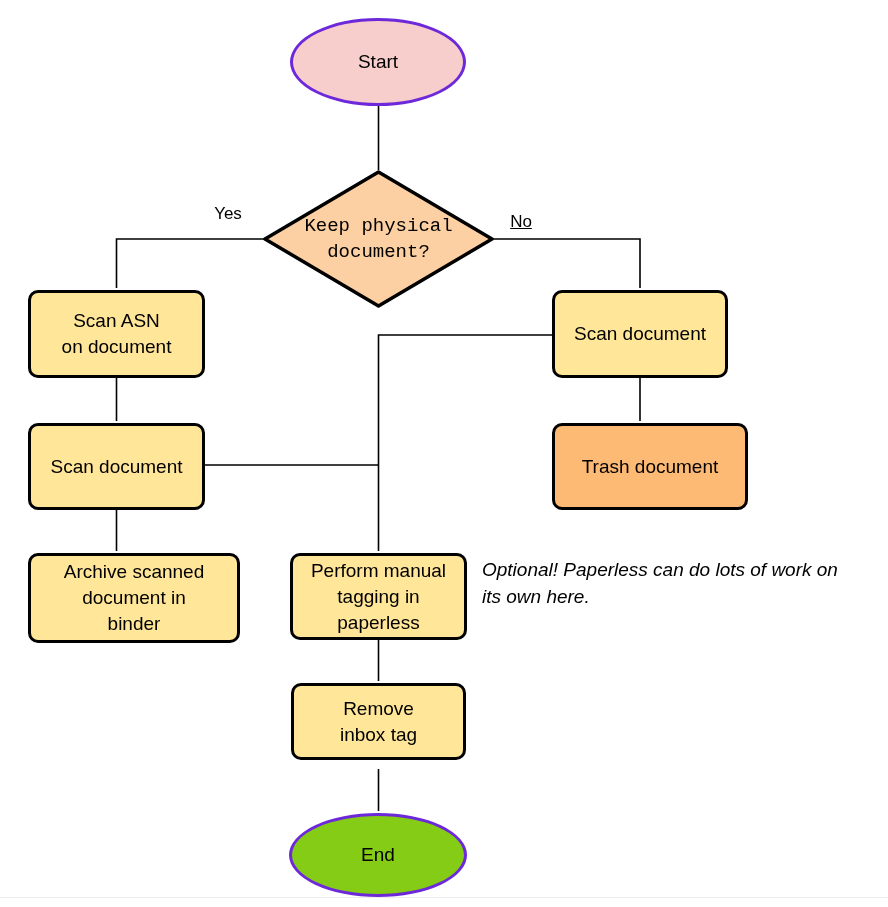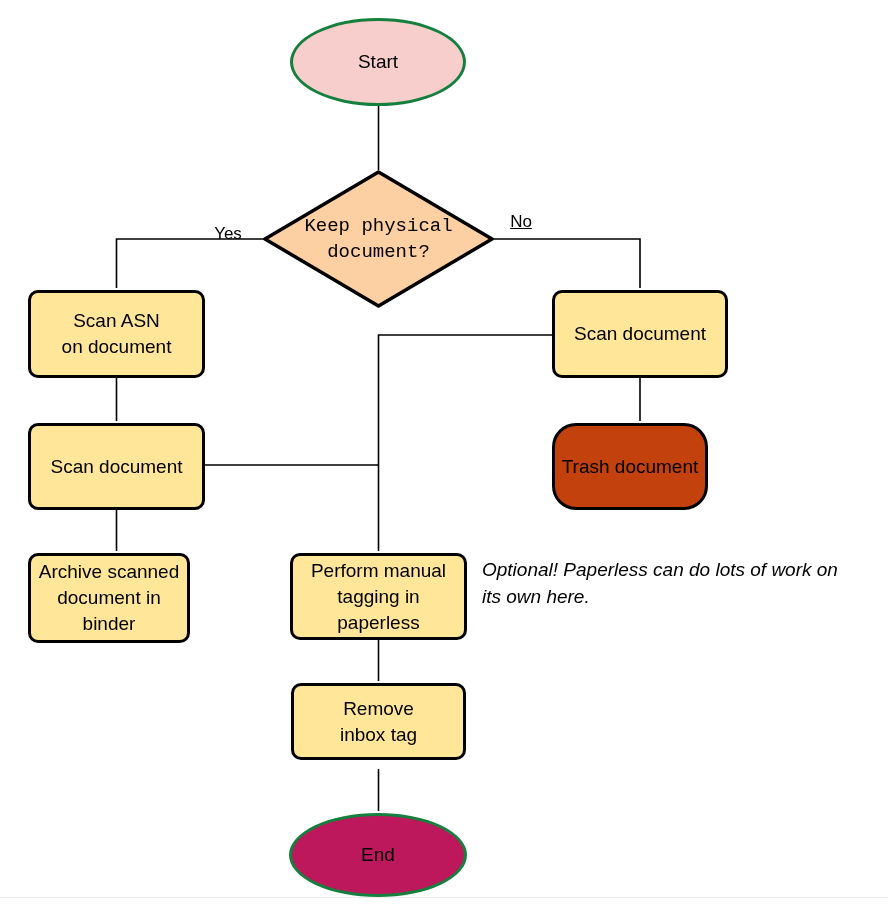--- a/index.html
+++ b/index.html
@@ -27,21 +27,21 @@
     box-sizing: border-box;
     font-size: 19px;
     line-height: 26px;
   }
   .node span { white-space: pre-line; }
   .process {
     border: 3px solid #000000;
     border-radius: 10px;
   }
   .terminal {
-    border: 3px solid #15803d;
+    border: 3px solid #6d28d9;
     border-radius: 50%;
   }
   .decision-label {
     position: absolute;
     display: flex;
     align-items: center;
     justify-content: center;
     text-align: center;
     font-size: 19px;
     line-height: 26px;
@@ -97,59 +97,59 @@
 
   <div class="node terminal" style="left: 290px; top: 18px; width: 176px; height: 88px; background-color: rgb(248, 206, 204);">
     <span>Start</span>
   </div>
 
   <div class="decision-label" style="left:279px; top:205px; width:199px; height:68px;">
     <span>Keep physical
 document?</span>
   </div>
 
-  <div class="edge-label" style="left:203px; top:224px; width:50px;">Yes</div>
+  <div class="edge-label" style="left:203px; top:204px; width:50px;">Yes</div>
   <div class="edge-label" style="left:500px; top:212px; width:42px;text-decoration:underline;">No</div>
 
   <div class="node process" style="left: 28px; top: 290px; width: 177px; height: 88px; background-color: rgb(255, 230, 153);">
     <span>Scan ASN
 on document</span>
   </div>
 
   <div class="node process" style="left: 28px; top: 423px; width: 177px; height: 87px; background-color: rgb(255, 230, 153);">
     <span>Scan document</span>
   </div>
 
-  <div class="node process" style="left: 28px; top: 553px; width: 162px; height: 90px; background-color: rgb(255, 230, 153);">
+  <div class="node process" style="left: 28px; top: 553px; width: 212px; height: 90px; background-color: rgb(255, 230, 153);">
     <span>Archive scanned
 document in
 binder</span>
   </div>
 
   <div class="node process" style="left: 552px; top: 290px; width: 176px; height: 88px; background-color: rgb(255, 230, 153);">
     <span>Scan document</span>
   </div>
 
-  <div class="node process" style="left: 552px; top: 423px; width: 156px; height: 87px; background-color: #c2410c; border-radius: 24px;">
+  <div class="node process" style="left: 552px; top: 423px; width: 196px; height: 87px; background-color: #fdba74;">
     <span>Trash document</span>
   </div>
 
   <div class="node process" style="left: 290px; top: 553px; width: 177px; height: 87px; background-color: rgb(255, 230, 153);">
     <span>Perform manual
 tagging in
 paperless</span>
   </div>
 
   <div class="note" style="left:482px; top:556px; width:400px;">Optional! Paperless can do lots of work on
 its own here.</div>
 
   <div class="node process" style="left: 291px; top: 683px; width: 175px; height: 77px; background-color: rgb(255, 230, 153);">
     <span>Remove
 inbox tag</span>
   </div>
 
-  <div class="node terminal" style="left: 289px; top: 813px; width: 178px; height: 84px; background-color: #be185d;">
+  <div class="node terminal" style="left: 289px; top: 813px; width: 178px; height: 84px; background-color: #84cc16;">
     <span>End</span>
   </div>
 
   <div class="bottom-hairline"></div>
 
 </div>
 
 </body></html>

